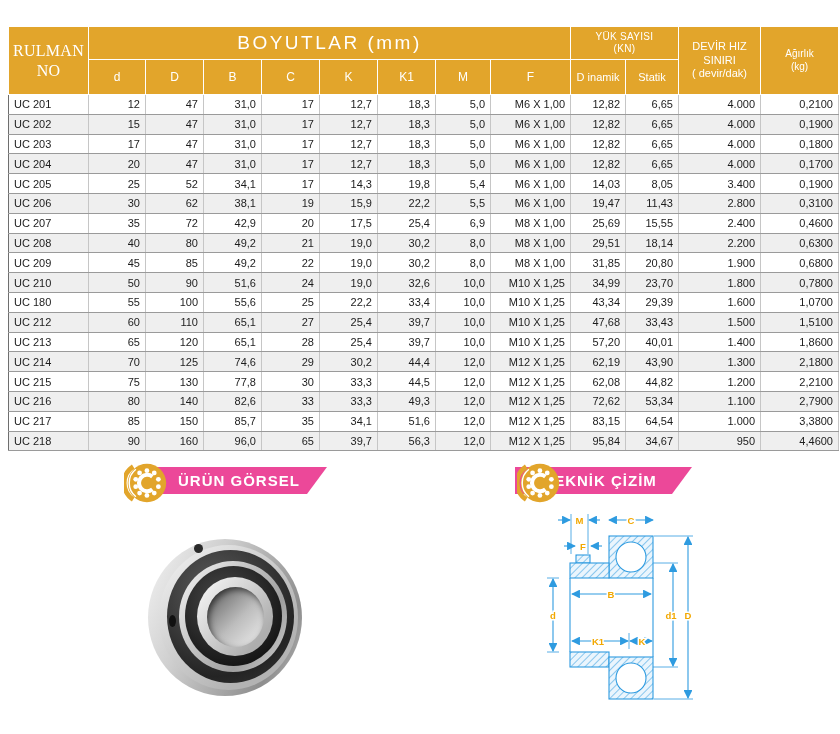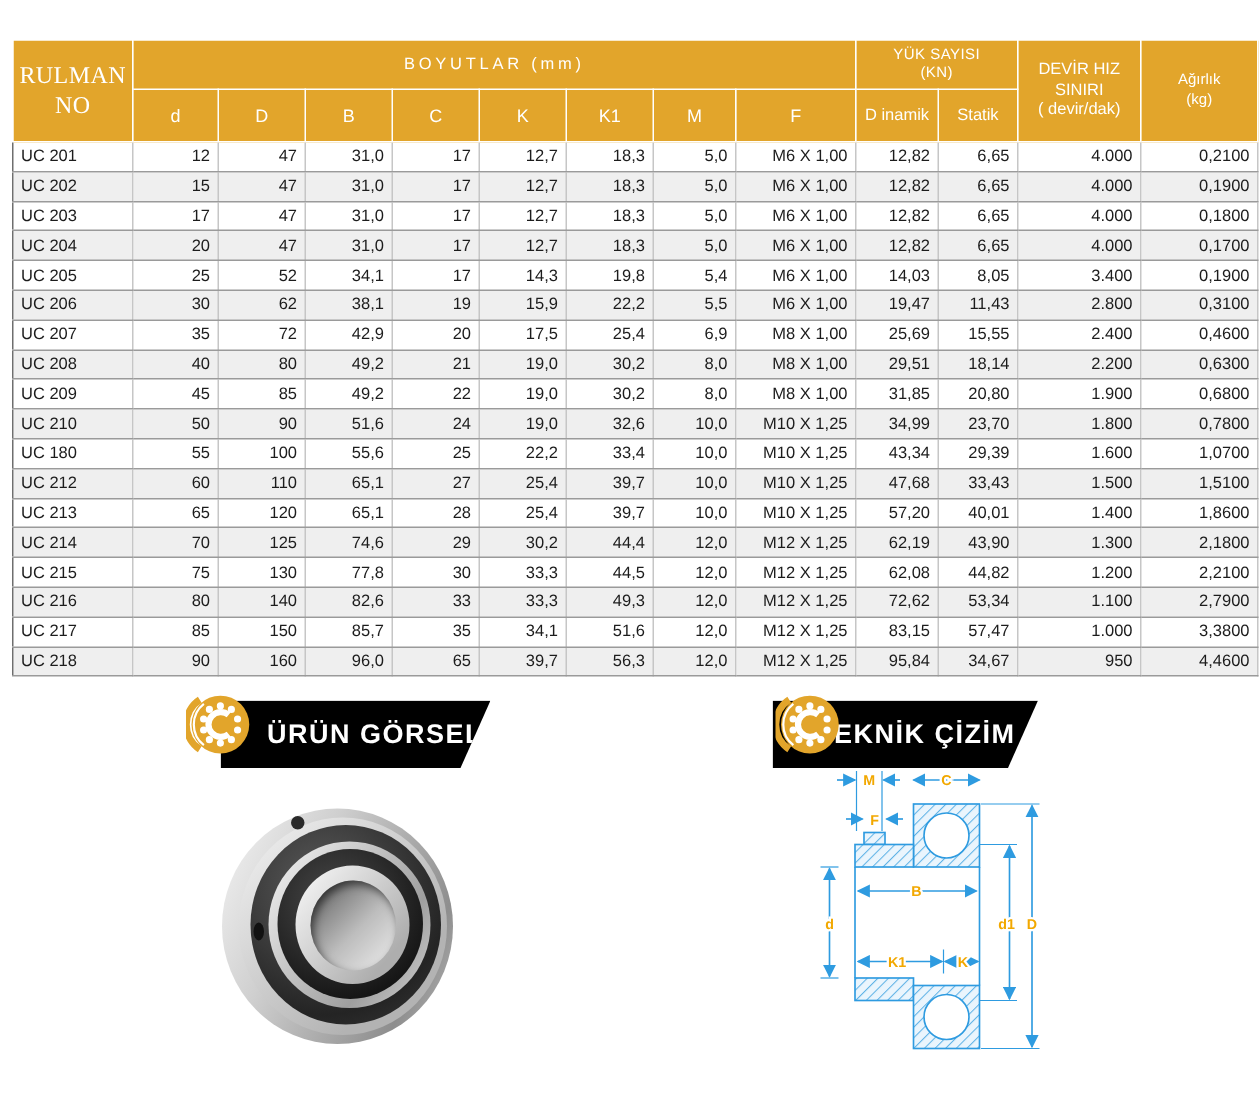--- a/index.html
+++ b/index.html
@@ -5,38 +5,38 @@
   html,body{margin:0;padding:0;background:#fff;width:840px;height:734px;overflow:hidden;
     font-family:"Liberation Sans",sans-serif;position:relative;}
   .stage{position:absolute;inset:0;width:840px;height:734px;}
 
   
   table.spec{position:absolute;left:8px;top:26px;width:830px;border-collapse:collapse;
     table-layout:fixed;border:1px solid #6e6e6e;}
   table.spec th{background:#E2A52B;color:#fff;border:1px solid #fff;font-weight:normal;
     text-align:center;vertical-align:middle;white-space:pre-line;}
   th.h-rulman{font-size:16px;line-height:1.25;letter-spacing:.3px;font-family:Liberation Serif, serif;}
-  th.h-boyutlar{font-size:11px;letter-spacing:2.5px;height:30px;font-weight:500;}
+  th.h-boyutlar{font-size:19px;letter-spacing:2.5px;height:30px;font-weight:500;}
   th.h-yuk{font-size:10px;line-height:1.2;letter-spacing:.3px;margin-left:28px;}
   th.h-devir{font-size:11px;line-height:1.25;}
   th.h-agirlik{font-size:10px;line-height:1.25;}
   th.sub{height:32px;font-size:12px;font-weight:bold;}
   th.sub-cream{background:#FCE9C1;color:#111;}
   th.sub-load{height:32px;font-size:11px;font-weight:bold;background:#FCE9C1;color:#111;}
   table.spec td{font-size:11px;color:#1c1c1c;height:18.8px;padding:0 5px;
     border-right:1px solid #c6c6c6;border-bottom:1px solid #9a9a9a;background:#fff;
     overflow:hidden;white-space:nowrap;}
   table.spec tbody tr:nth-child(even) td{background:#EFEFEF;}
   td.c-no{font-weight:normal;text-align:left;padding-left:3px;}
   td.c-num,td.c-f{text-align:right;}
 
   
-  .banner-bar{position:absolute;top:467px;height:45px;background:#000000;
+  .banner-bar{position:absolute;top:467px;height:27px;background:#ec4899;
     clip-path:polygon(0 0,100% 0,calc(100% - 20px) 100%,0 100%);
-    color:#fff;font-weight:bold;font-size:18px;letter-spacing:1px;
+    color:#fff;font-weight:bold;font-size:15px;letter-spacing:1px;
     display:flex;align-items:center;box-sizing:border-box;}
   .banner-icon{position:absolute;top:461px;width:44px;height:44px;z-index:2;}
 
   
   .photo{position:absolute;left:148px;top:539px;width:154px;height:157px;}
   .photo div{position:absolute;border-radius:50%;}
   .p1{left:0;top:0;width:154px;height:157px;
     background:linear-gradient(115deg,#efefef 5%,#cfcfcf 35%,#8e8e8e 80%,#b9b9b9);}
   .p2{left:11px;top:6px;width:139px;height:145px;
     background:linear-gradient(135deg,#f4f4f4,#b3b3b3 75%);}
@@ -351,21 +351,21 @@
           <td class="c-no">UC 217</td>
           <td class="c-num">85</td>
           <td class="c-num">150</td>
           <td class="c-num">85,7</td>
           <td class="c-num">35</td>
           <td class="c-num">34,1</td>
           <td class="c-num">51,6</td>
           <td class="c-num">12,0</td>
           <td class="c-f">M12 X 1,25</td>
           <td class="c-num">83,15</td>
-          <td class="c-num">57,47</td>
+          <td class="c-num">64,54</td>
           <td class="c-num">1.000</td>
           <td class="c-num">3,3800</td>
         </tr>
         <tr>
           <td class="c-no">UC 218</td>
           <td class="c-num">90</td>
           <td class="c-num">160</td>
           <td class="c-num">96,0</td>
           <td class="c-num">65</td>
           <td class="c-num">39,7</td>

